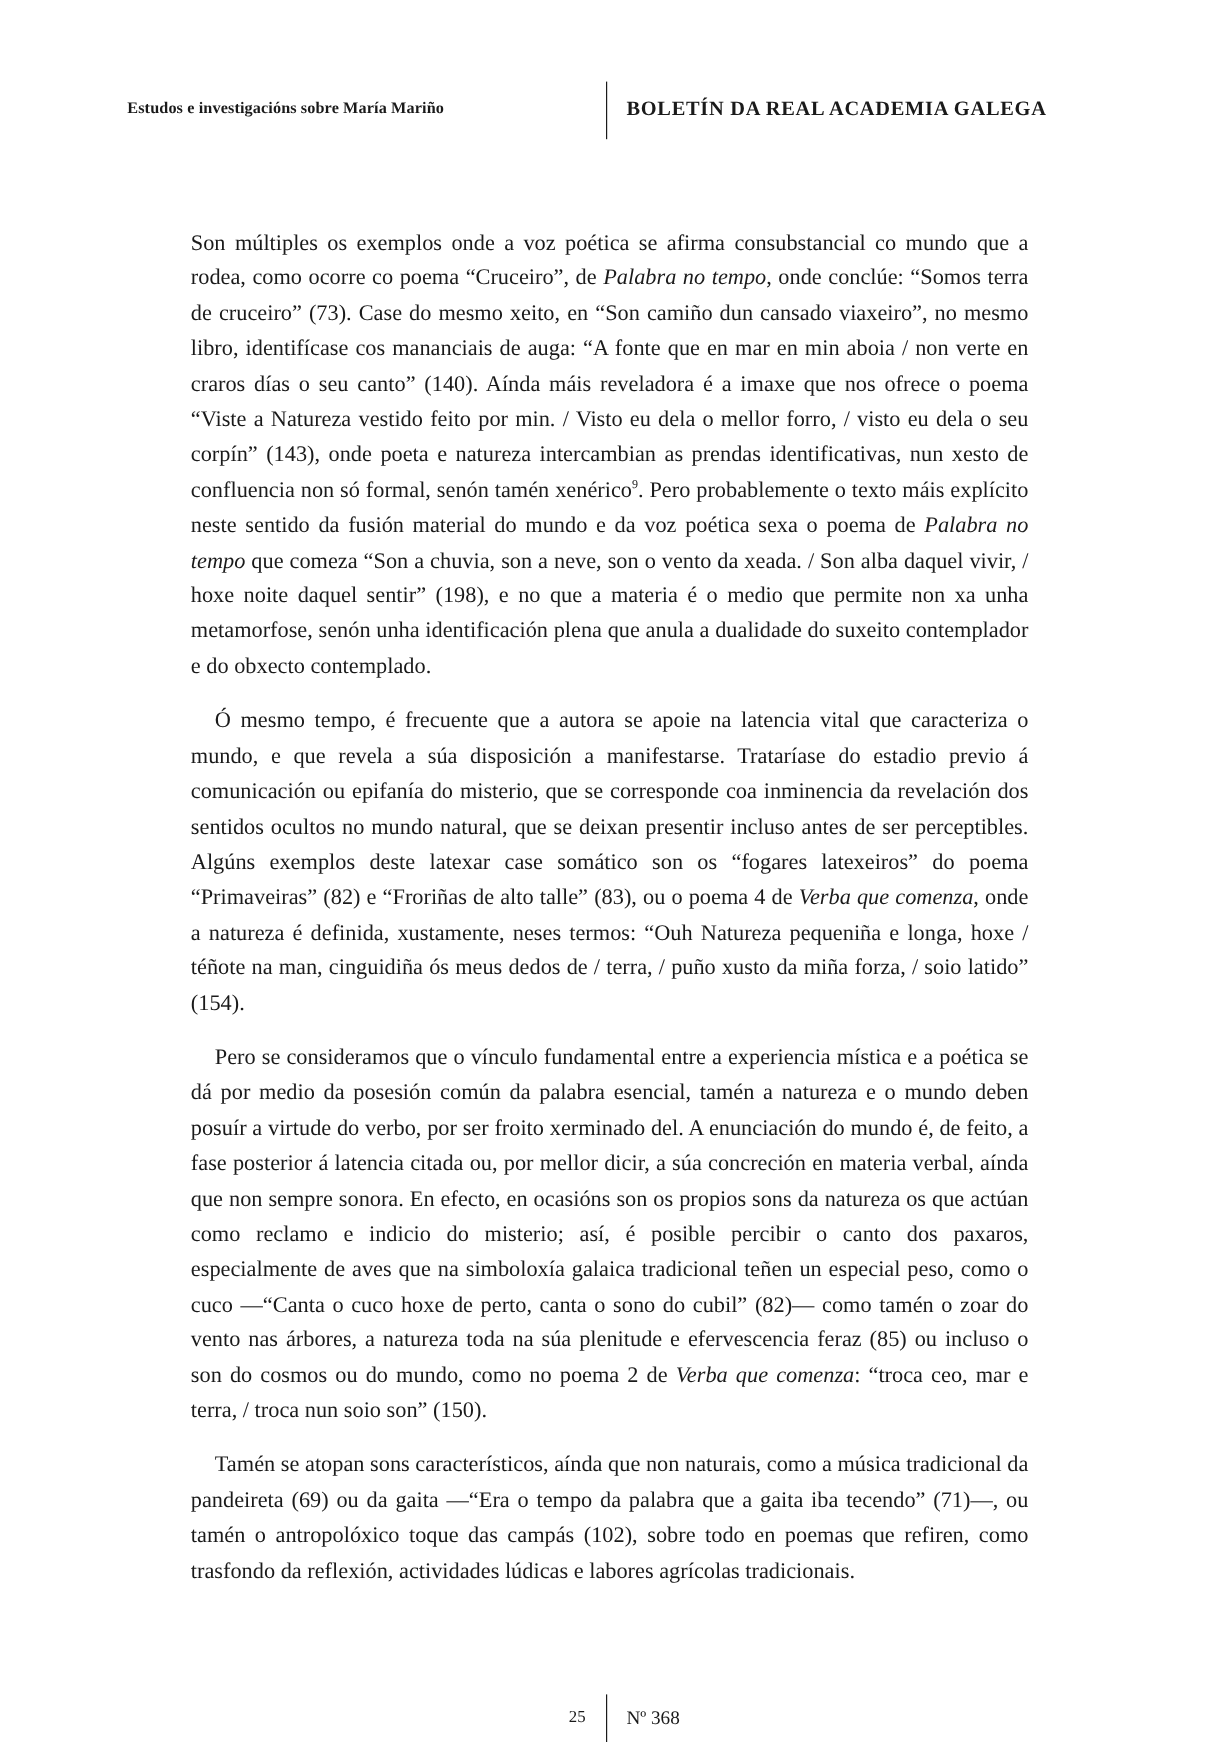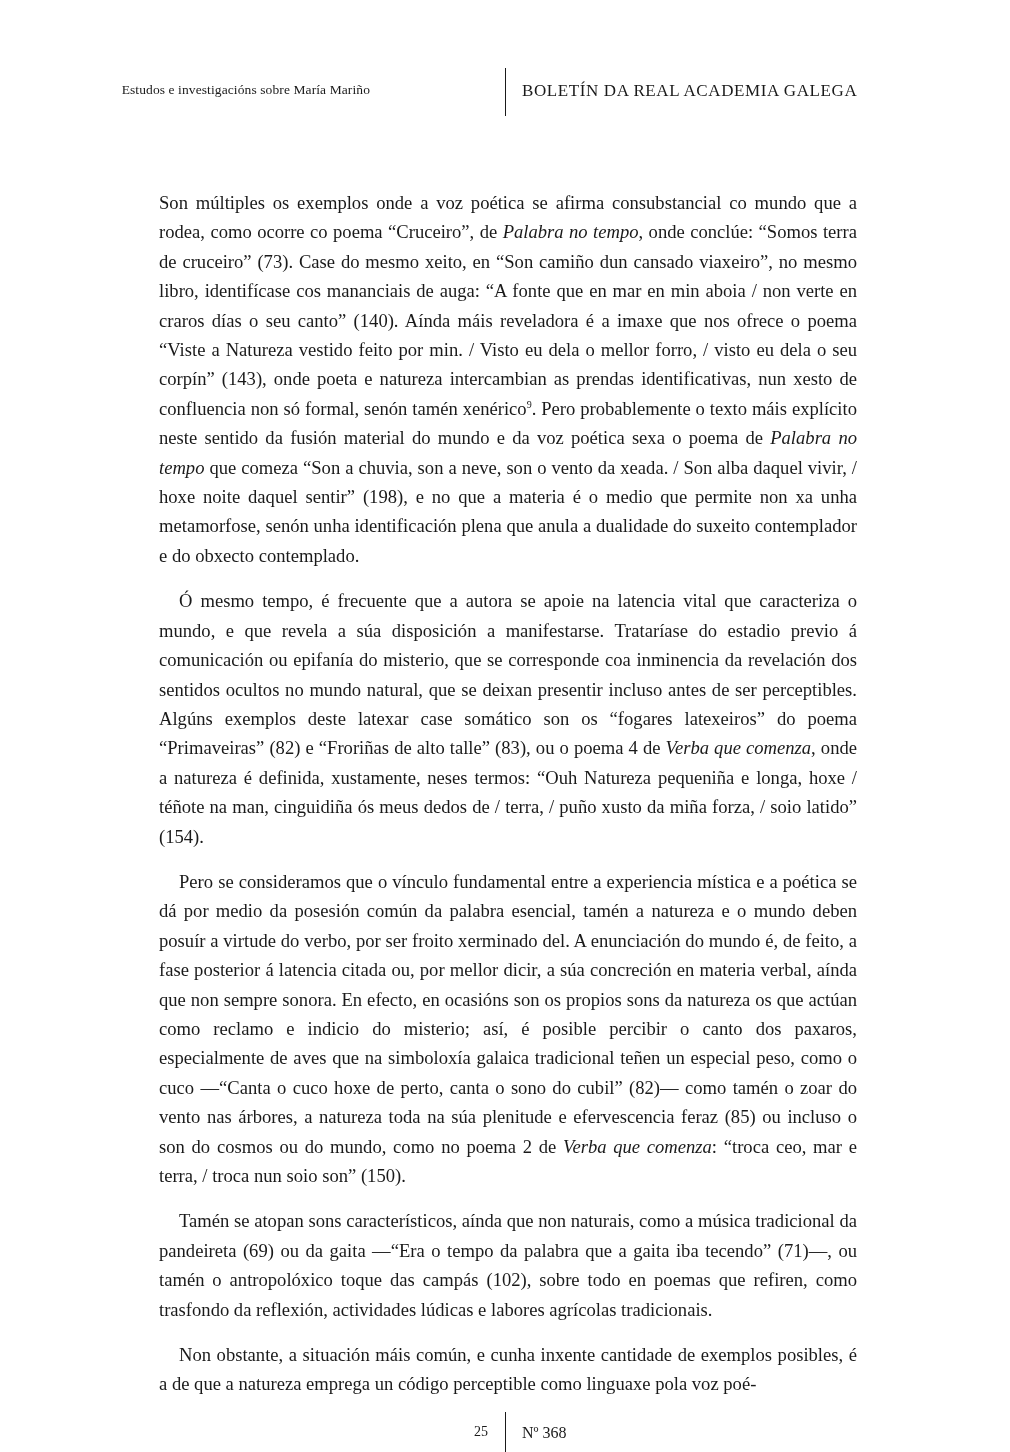--- a/index.html
+++ b/index.html
@@ -14,20 +14,21 @@
       overflow: hidden;
       font-family: "Liberation Serif", "DejaVu Serif", serif;
       color: #1a1a1a;
     }
     .page-header {
       position: absolute;
       top: 68px;
       left: 0;
       width: 890px;
       height: 50px;
+      font-weight: bold;
     }
     .header-left {
       position: absolute;
       right: 520px;
       top: 14px;
       font-size: 13.5px;
       white-space: nowrap;
       letter-spacing: 0.1px;
     }
     .header-divider {
@@ -109,20 +110,19 @@
 
 <main class="main-text">
   <p><span>Son múltiples os exemplos onde a voz poética se afirma consubstancial co mundo que a rodea, como ocorre co poema “Cruceiro”, de </span><em>Palabra no tempo</em><span>, onde conclúe: “Somos terra de cruceiro” (73). Case do mesmo xeito, en “Son camiño dun cansado viaxeiro”, no mesmo libro, identifícase cos mananciais de auga: “A fonte que en mar en min aboia / non verte en craros días o seu canto” (140). Aínda máis reveladora é a imaxe que nos ofrece o poema “Viste a Natureza vestido feito por min. / Visto eu dela o mellor forro, / visto eu dela o seu corpín” (143), onde poeta e natureza intercambian as prendas iden­tificativas, nun xesto de confluencia non só formal, senón tamén xenérico</span><sup>9</sup><span>. Pero proba­blemente o texto máis explícito neste sentido da fusión material do mundo e da voz poé­tica sexa o poema de </span><em>Palabra no tempo</em><span> que comeza “Son a chuvia, son a neve, son o vento da xeada. / Son alba daquel vivir, / hoxe noite daquel sentir” (198), e no que a materia é o medio que permite non xa unha metamorfose, senón unha identificación plena que anula a dualidade do suxeito contemplador e do obxecto contemplado.</span></p>
 
   <p class="indent"><span>Ó mesmo tempo, é frecuente que a autora se apoie na latencia vital que caracteriza o mundo, e que revela a súa disposición a manifestarse. Trataríase do estadio previo á comunicación ou epifanía do misterio, que se corresponde coa inminencia da revelación dos sentidos ocultos no mundo natural, que se deixan presentir incluso antes de ser per­ceptibles. Algúns exemplos deste latexar case somático son os “fogares latexeiros” do poema “Primaveiras” (82) e “Froriñas de alto talle” (83), ou o poema 4 de </span><em>Verba que comenza</em><span>, onde a natureza é definida, xustamente, neses termos: “Ouh Natureza peque­niña e longa, hoxe / téñote na man, cinguidiña ós meus dedos de / terra, / puño xusto da miña forza, / soio latido” (154).</span></p>
 
   <p class="indent"><span>Pero se consideramos que o vínculo fundamental entre a experiencia mística e a poé­tica se dá por medio da posesión común da palabra esencial, tamén a natureza e o mundo deben posuír a virtude do verbo, por ser froito xerminado del. A enunciación do mundo é, de feito, a fase posterior á latencia citada ou, por mellor dicir, a súa concreción en materia verbal, aínda que non sempre sonora. En efecto, en ocasións son os propios sons da natureza os que actúan como reclamo e indicio do misterio; así, é posible percibir o canto dos paxaros, especialmente de aves que na simboloxía galaica tradicional teñen un especial peso, como o cuco —“Canta o cuco hoxe de perto, canta o sono do cubil” (82)— como tamén o zoar do vento nas árbores, a natureza toda na súa plenitude e efer­vescencia feraz (85) ou incluso o son do cosmos ou do mundo, como no poema 2 de </span><em>Verba que comenza</em><span>: “troca ceo, mar e terra, / troca nun soio son” (150).</span></p>
 
   <p class="indent"><span>Tamén se atopan sons característicos, aínda que non naturais, como a música tradi­cional da pandeireta (69) ou da gaita —“Era o tempo da palabra que a gaita iba tecendo” (71)—, ou tamén o antropolóxico toque das campás (102), sobre todo en poemas que refiren, como trasfondo da reflexión, actividades lúdicas e labores agrícolas tradicionais.</span></p>
 
-  <p class="indent"><span>Non obstante, a situación máis común, e cunha inxente cantidade de exemplos posi­bles, é a de que a natureza emprega un código perceptible como linguaxe pola voz poé-</span></p>
 </main>
 
 <footer class="page-footer">
   <span class="footer-left">25</span>
   <span class="footer-divider"></span>
   <span class="footer-right">Nº 368</span>
 </footer>
 
 </body></html>

